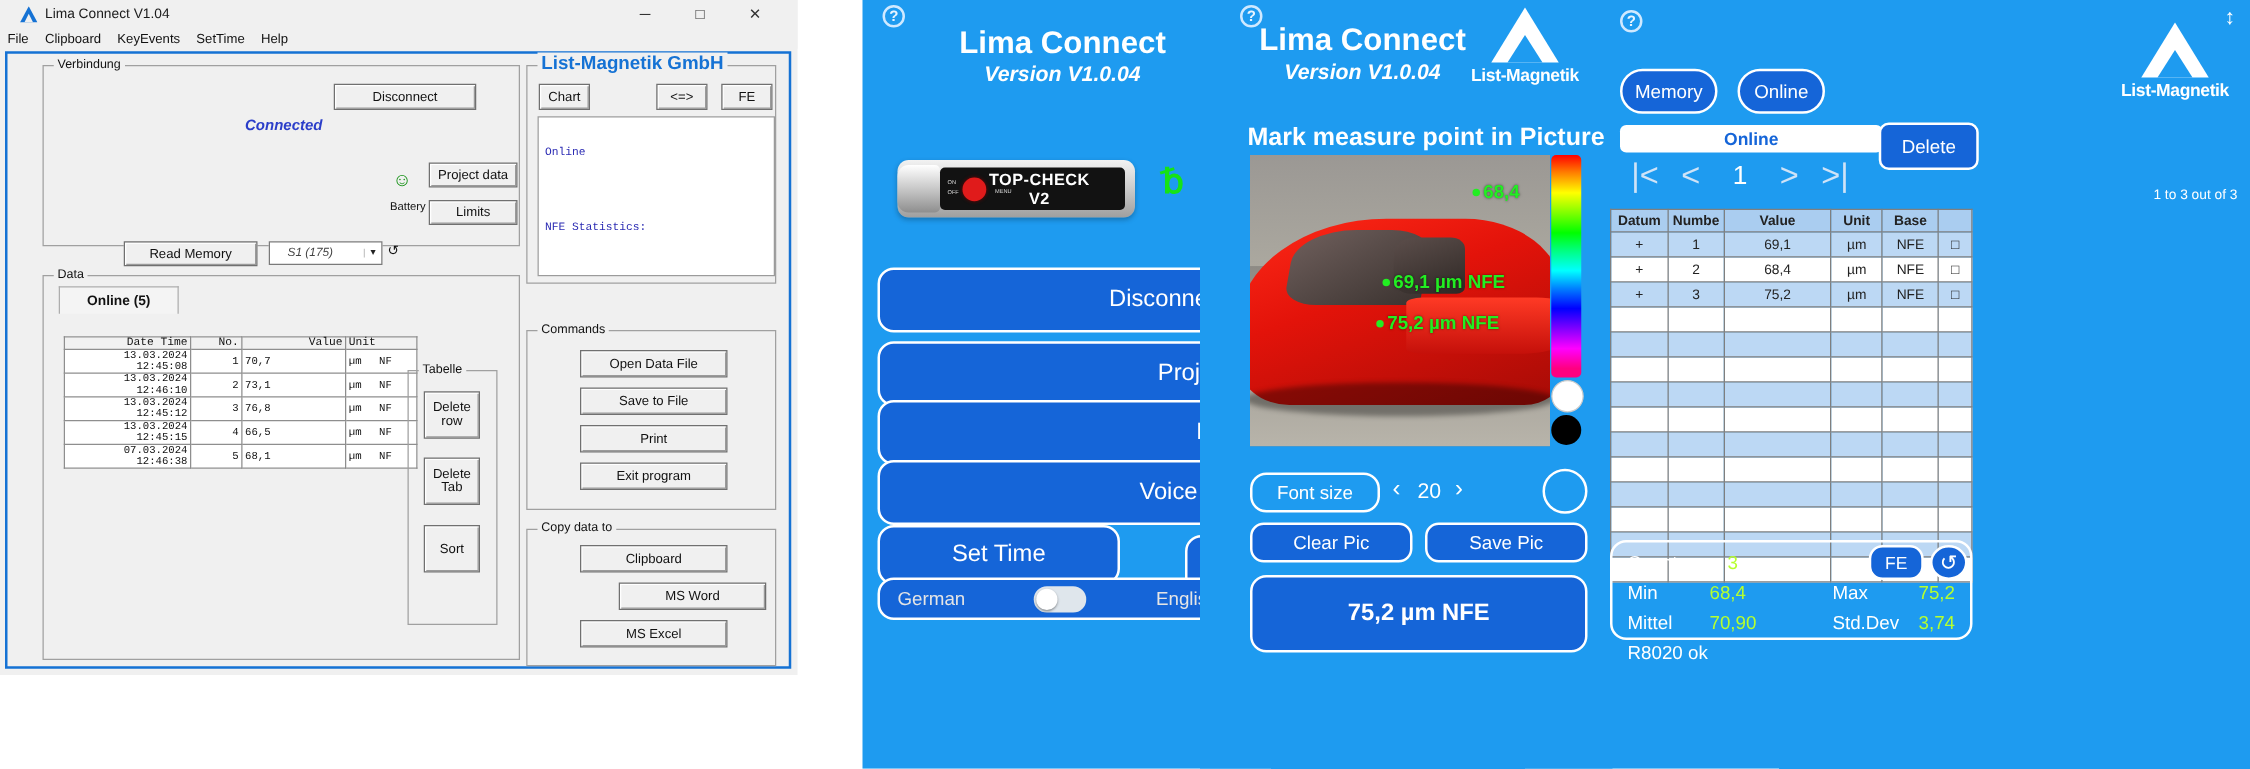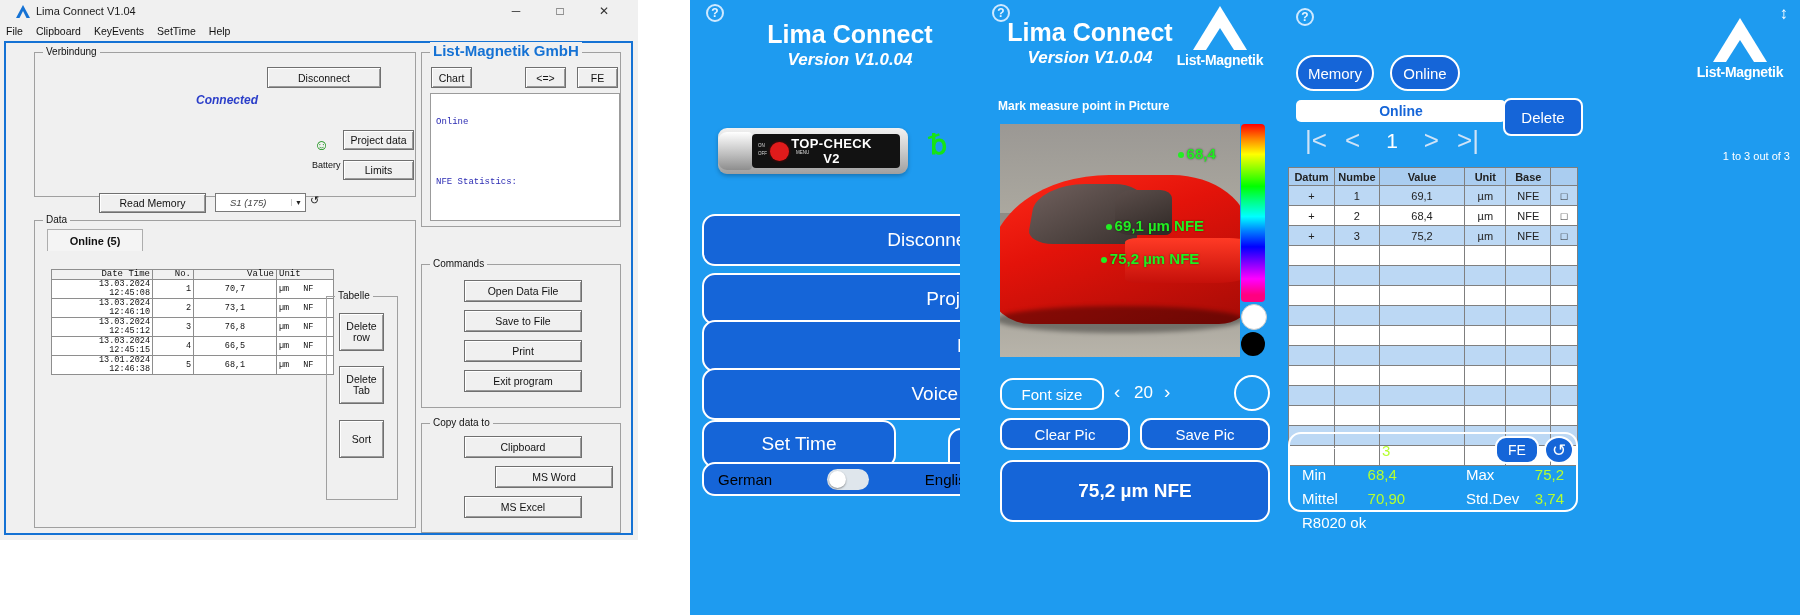--- a/index.html
+++ b/index.html
@@ -46,21 +46,21 @@
   .tabhead{position:absolute;background:#f4f4f4;border:1px solid #adadad;border-bottom:none;
            box-sizing:border-box;display:flex;align-items:center;justify-content:center;
            font-size:11px;font-weight:bold;color:#111;}
 
   table.dt{position:absolute;border-collapse:collapse;font-family:"Liberation Mono",monospace;background:#fff;}
   table.dt th,table.dt td{border:1px solid #8e8e8e;font-size:8.5px;color:#111;
      padding:0 2px;height:9px;line-height:9px;font-weight:normal;background:#fff;}
   table.dt th{background:#f1f1f1;font-size:9px;}
   .c-dt{width:96px;text-align:right;font-size:6.5px;}
   .c-no{width:36px;text-align:right;}
-  .c-va{width:78px;text-align:center;}
+  .c-va{width:78px;text-align:left;}
   .c-un{width:52px;text-align:left;}
   th.c-dt,th.c-no,th.c-va{text-align:right;}
   th.c-un{text-align:left;}
   .c-un .nf{padding-left:14px;}
 
   .statbox{position:absolute;background:#fff;border:1px solid #9b9b9b;box-sizing:border-box;
            font-family:"Liberation Mono",monospace;font-size:9px;color:#2b2bb3;
            padding:3px 5px;white-space:pre;line-height:10px;overflow:hidden;}
 
   
@@ -101,27 +101,27 @@
   .batt-ic:after{content:"";position:absolute;right:-7px;top:4px;width:4px;height:7px;background:#16e316;}
   .batt-ic i{position:absolute;left:2px;top:2px;right:2px;bottom:2px;background:#16e316;display:block;}
 
   .mbtn{position:absolute;background:#1565d8;border:2px solid #fff;border-radius:13px;
         color:#fff;display:flex;align-items:center;justify-content:center;
         font-size:19px;box-sizing:border-box;cursor:default;}
   .mbtn.sm{font-size:15px;border-radius:11px;}
   .mbtn.readout{font-size:19px;font-weight:bold;background:#1565d8;}
 
   .toggle-row{position:absolute;background:#1565d8;border:2px solid #fff;border-radius:13px;
-        display:flex;align-items:center;justify-content:space-between;color:#000000;font-size:15px;
+        display:flex;align-items:center;justify-content:space-between;color:#e5e5e5;font-size:15px;
         padding:0 14px;box-sizing:border-box;}
   .toggle-sw{width:42px;height:21px;border-radius:11px;background:#dfe6ec;position:relative;}
   .toggle-sw i{position:absolute;left:2px;top:2px;width:17px;height:17px;border-radius:50%;background:#fff;
         box-shadow:0 1px 2px rgba(0,0,0,.4);display:block;}
 
-  .section-lbl{position:absolute;color:#fff;font-weight:bold;font-size:12px;}
+  .section-lbl{position:absolute;color:#fff;font-weight:bold;font-size:20px;}
 
   .photo{position:absolute;overflow:hidden;background:#8d8b86;}
   .photo .sky{position:absolute;left:0;top:0;right:0;height:38%;
       background:linear-gradient(180deg,#9b9894,#aba89f);}
   .photo .floor{position:absolute;left:0;bottom:0;right:0;height:62%;
       background:linear-gradient(180deg,#8e8b85,#b8b4aa);}
   .car{position:absolute;left:-4%;top:22%;width:108%;height:64%;
       background:linear-gradient(160deg,#ff2a18 0%,#e3130a 40%,#a50b06 100%);
       border-radius:46% 30% 12% 16%/58% 40% 16% 24%;}
   .car .wind{position:absolute;left:16%;top:6%;width:42%;height:40%;
@@ -252,21 +252,21 @@
             <td class="c-va">76,8</td>
             <td class="c-un"><span>µm</span><span class="nf">NF</span></td>
           </tr>
           <tr>
             <td class="c-dt">13.03.2024 12:45:15</td>
             <td class="c-no">4</td>
             <td class="c-va">66,5</td>
             <td class="c-un"><span>µm</span><span class="nf">NF</span></td>
           </tr>
           <tr>
-            <td class="c-dt">13.01.2024 12:46:38</td>
+            <td class="c-dt">07.03.2024 12:46:38</td>
             <td class="c-no">5</td>
             <td class="c-va">68,1</td>
             <td class="c-un"><span>µm</span><span class="nf">NF</span></td>
           </tr>
         </tbody>
       </table>
 
       <div class="gbox" style="left:320px;top:253px;width:72px;height:204px;">
         <div class="gbox-legend">Tabelle</div>
       </div>

